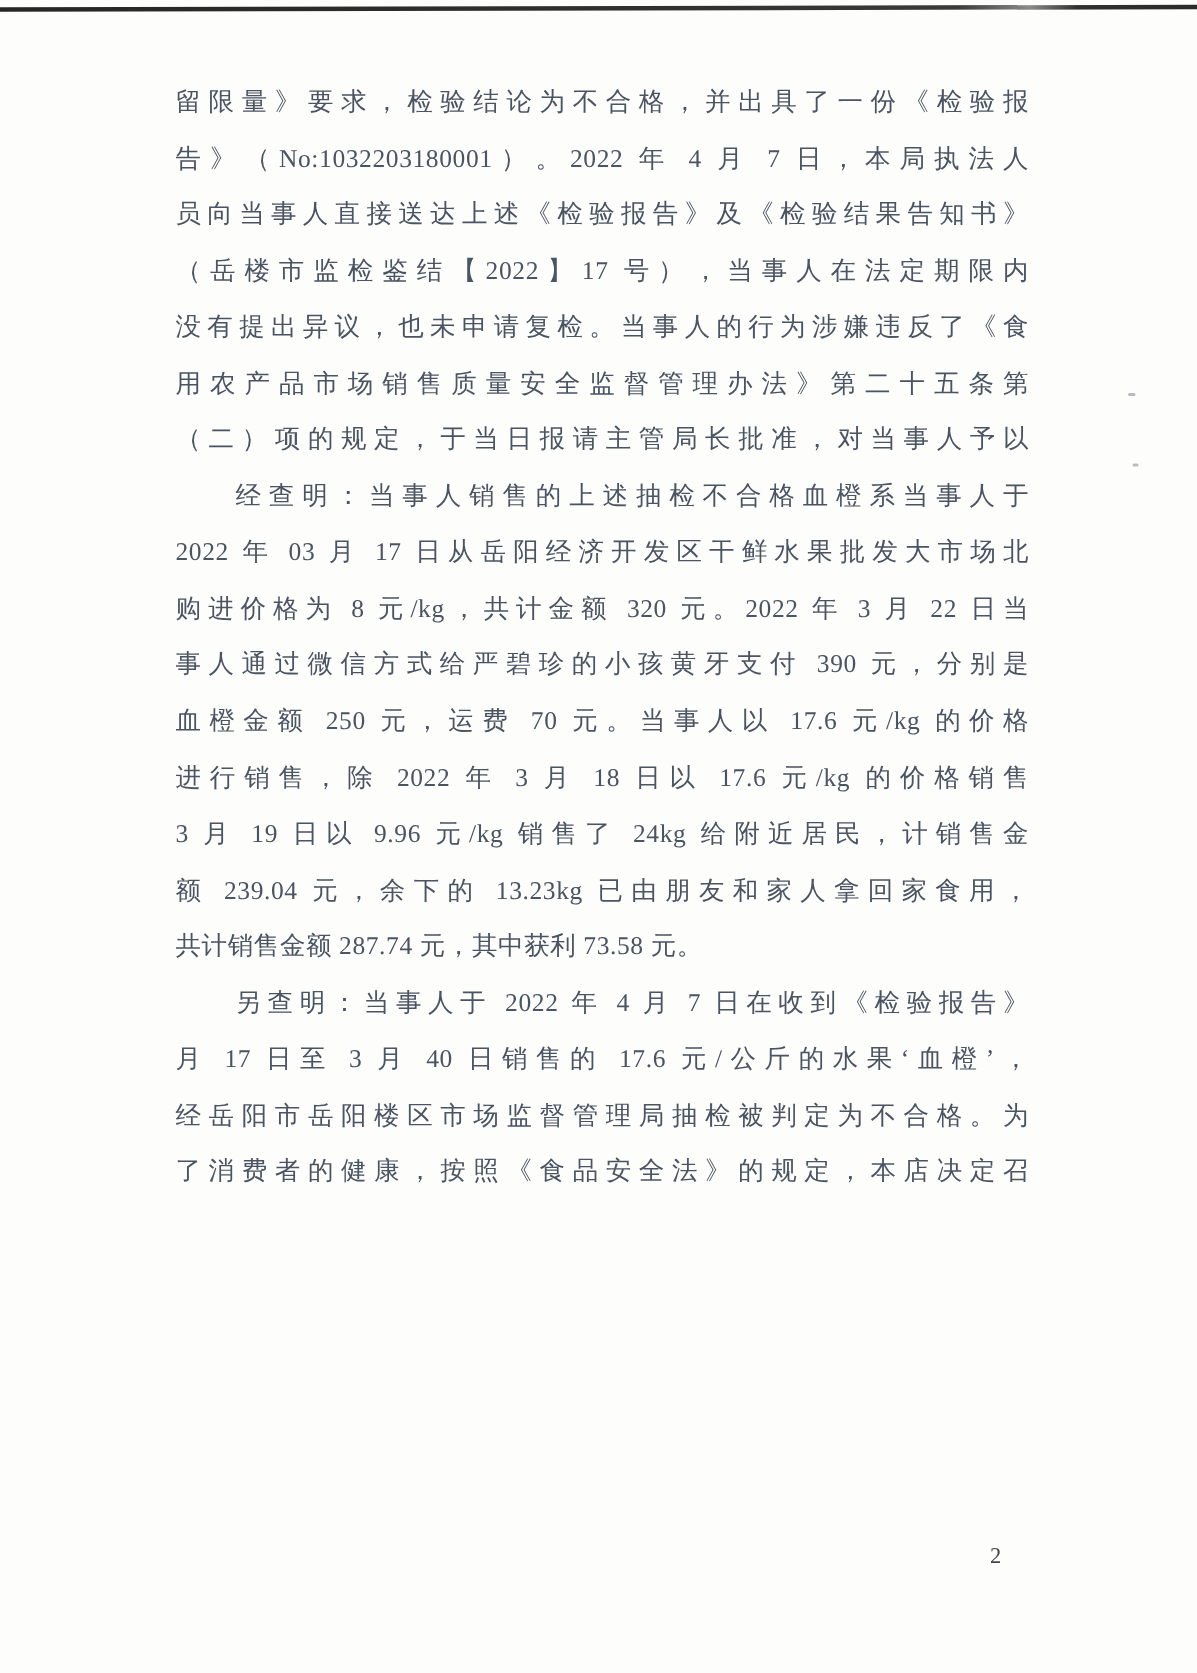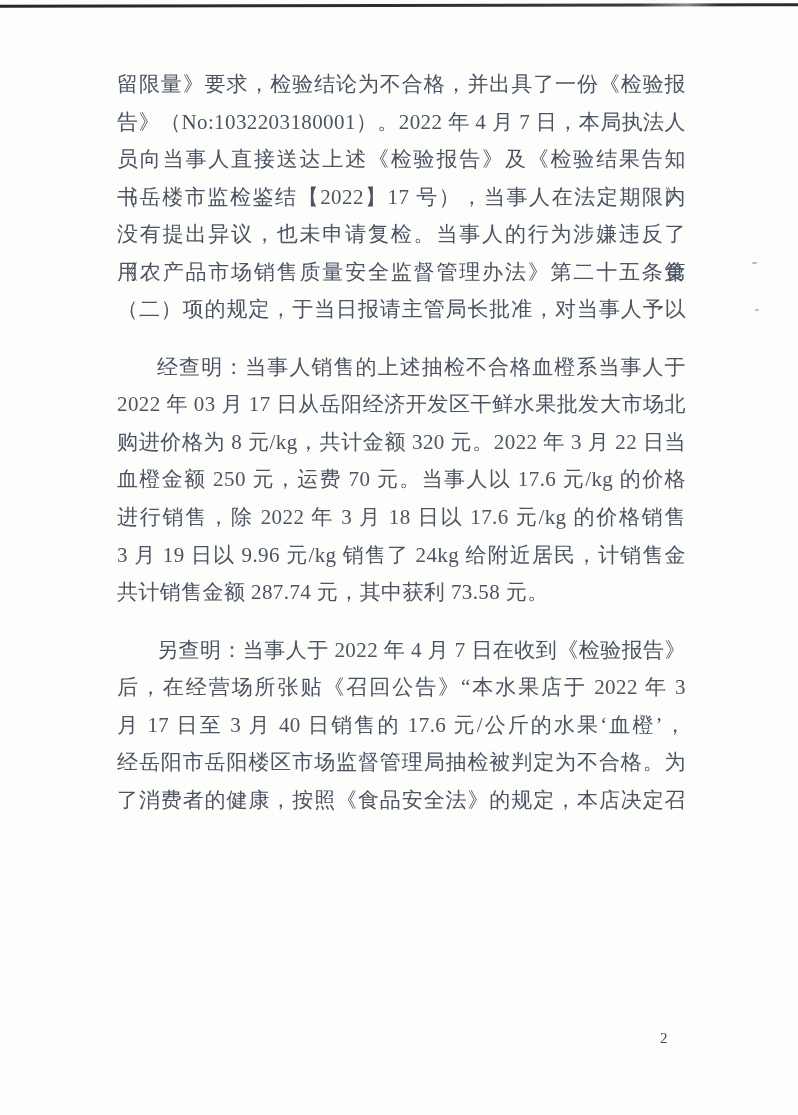--- a/index.html
+++ b/index.html
@@ -27,36 +27,36 @@
     background: linear-gradient(90deg,
       #262626 0%, #303030 55%, #3a3a3a 80%,
       #8a8a8a 86%, #303030 90%, #2b2b2b 100%);
     transform: rotate(-0.12deg);
   }
   .text-block {
     position: absolute;
     top: 0;
     left: 0;
     width: 798px;
-    padding: 66px 112px 0 117px;
+    padding: 49px 112px 0 117px;
     color: var(--ink);
-    font-size: 21px;
+    font-size: 17px;
     line-height: 37.55px;
     letter-spacing: 0.4px;
   }
   .line {
     height: 37.55px;
     text-align: justify;
     white-space: nowrap;
   }
   .line.justify {
     white-space: normal;
     text-align-last: justify;
   }
-  .line.indent { text-indent: 40px; margin-top: 20px; }
+  .line.indent { text-indent: 40px; }
   .page-number {
     position: absolute;
     left: 660px;
     top: 1030px;
     font-size: 15px;
     color: var(--pagenum);
     letter-spacing: 0;
   }
   .scan-artifact {
     position: absolute;
@@ -75,26 +75,27 @@
     <div class="line justify">留限量》要求，检验结论为不合格，并出具了一份《检验报</div>
     <div class="line justify">告》（No:1032203180001）。2022 年 4 月 7 日，本局执法人</div>
     <div class="line justify">员向当事人直接送达上述《检验报告》及《检验结果告知书》</div>
     <div class="line justify">（岳楼市监检鉴结【2022】17 号），当事人在法定期限内</div>
     <div class="line justify">没有提出异议，也未申请复检。当事人的行为涉嫌违反了《食</div>
     <div class="line justify">用农产品市场销售质量安全监督管理办法》第二十五条第</div>
     <div class="line justify">（二）项的规定，于当日报请主管局长批准，对当事人予以</div>
     <div class="line indent justify">经查明：当事人销售的上述抽检不合格血橙系当事人于</div>
     <div class="line justify">2022 年 03 月 17 日从岳阳经济开发区干鲜水果批发大市场北</div>
     <div class="line justify">购进价格为 8 元/kg，共计金额 320 元。2022 年 3 月 22 日当</div>
+    <div class="line justify">事人通过微信方式给严碧珍的小孩黄牙支付 390 元，分别是</div>
     <div class="line justify">血橙金额 250 元，运费 70 元。当事人以 17.6 元/kg 的价格</div>
     <div class="line justify">进行销售，除 2022 年 3 月 18 日以 17.6 元/kg 的价格销售</div>
     <div class="line justify">3 月 19 日以 9.96 元/kg 销售了 24kg 给附近居民，计销售金</div>
+    <div class="line justify">额 239.04 元，余下的 13.23kg 已由朋友和家人拿回家食用，</div>
     <div class="line">共计销售金额 287.74 元，其中获利 73.58 元。</div>
     <div class="line indent justify">另查明：当事人于 2022 年 4 月 7 日在收到《检验报告》</div>
-    <div class="line justify">后，在经营场所张贴《召回公告》“本水果店于 2022 年 3</div>
     <div class="line justify">月 17 日至 3 月 40 日销售的 17.6 元/公斤的水果‘血橙’，</div>
     <div class="line justify">经岳阳市岳阳楼区市场监督管理局抽检被判定为不合格。为</div>
     <div class="line justify">了消费者的健康，按照《食品安全法》的规定，本店决定召</div>
   </div>
 
 <div class="scan-artifact a1"></div>
 <div class="scan-artifact a2"></div>
 
 <div class="page-number">2</div>
 

